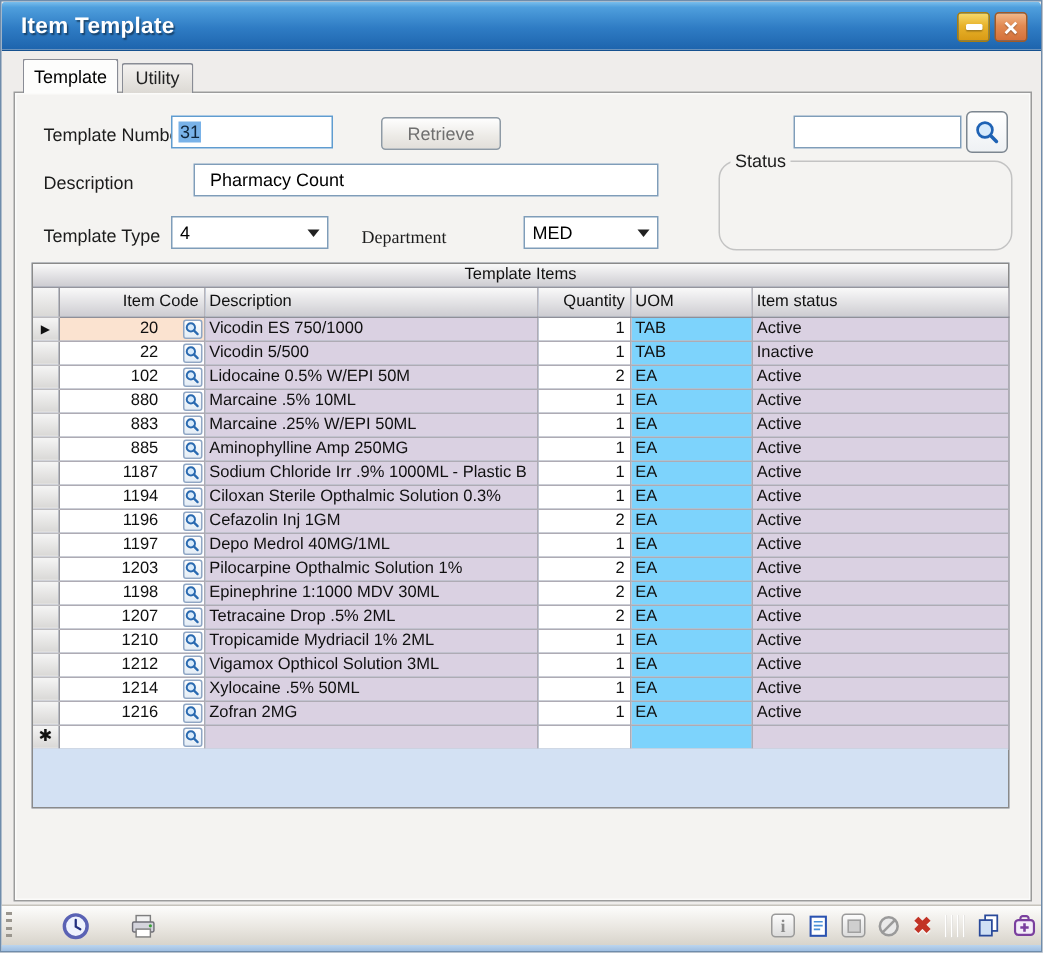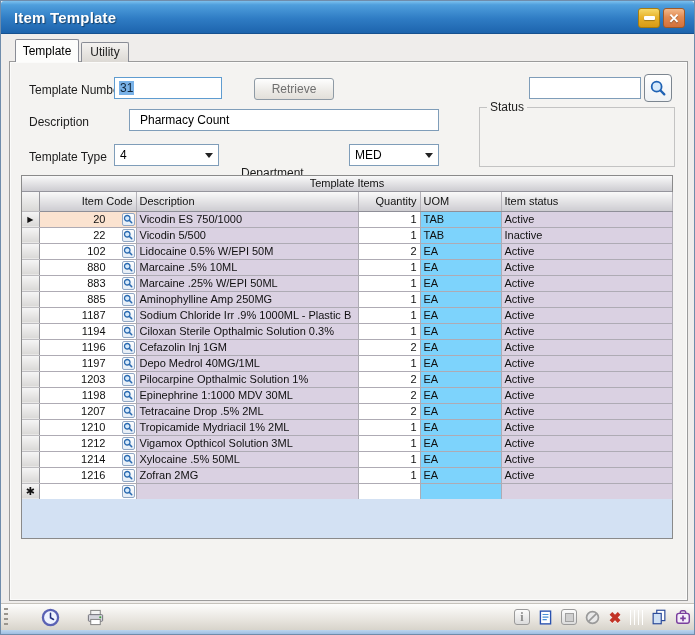--- a/index.html
+++ b/index.html
@@ -40,21 +40,21 @@
        background:linear-gradient(#fff,#eef1f4);display:flex;align-items:center;justify-content:center;}
   .desc-input{left:128px;top:108px;width:310px;height:22px;padding-left:10px;}
   .combo{position:absolute;z-index:4;box-sizing:border-box;height:22px;background:#fff;border:1px solid #7f9db9;
          font-size:12px;padding:3px 18px 3px 5px;cursor:pointer;}
   .combo .arrow{position:absolute;right:5px;top:8px;width:0;height:0;
          border-left:4px solid transparent;border-right:4px solid transparent;border-top:5px solid #222;}
   .combo-type{left:113px;top:143px;width:105px;}
   .combo-dept{left:348px;top:143px;width:90px;}
   
   .groupbox{position:absolute;z-index:4;left:478px;top:106px;width:196px;height:60px;
-            border:1px solid #c3c3c3;border-radius:0;box-sizing:border-box;padding-left:36px;}
+            border:1px solid #c3c3c3;border-radius:12px;box-sizing:border-box;padding-left:36px;}
   .groupbox .legend{position:absolute;left:7px;top:-8px;background:#f4f3f1;padding:0 3px;font-size:12px;color:#1c1c1c;}
   .radio-row-label{position:absolute;font-size:12px;color:#1c1c1c;}
   .radio{position:absolute;width:13px;height:13px;border-radius:50%;border:1px solid #8a8a8a;
          background:radial-gradient(circle at 35% 30%,#ffffff 0%,#e9e9e9 65%,#cfcfcf 100%);
          box-sizing:border-box;cursor:pointer;}
   .radio.checked::after{content:"";position:absolute;left:3px;top:3px;width:5px;height:5px;border-radius:50%;
          background:radial-gradient(circle at 35% 30%,#6aa7e8,#1c5cb4);}
   
   .grid{position:absolute;z-index:4;left:20px;top:174px;width:652px;height:364px;
         border:1px solid #8a8a8a;box-sizing:border-box;background:#d3e1f3;}
@@ -140,21 +140,21 @@
   <span class="radio-row-label" style="left:533px;top:118px;">Active</span>
   <span class="radio checked" style="left:605px;top:119px;"></span>
   <span class="radio-row-label" style="left:533px;top:141px;">Inactive</span>
   <span class="radio" style="left:605px;top:142px;"></span>
 
   <span class="flabel" style="left:28px;top:149px;">Template Type</span>
   <div class="combo combo-type">
     <span>4</span>
     <span class="arrow"></span>
   </div>
-  <span class="flabel" style="left:240px;top:165px;">Department</span>
+  <span class="flabel" style="left:240px;top:150px;font-family:Liberation Serif, serif;">Department</span>
   <div class="combo combo-dept">
     <span>MED</span>
     <span class="arrow"></span>
   </div>
 
   <div class="grid">
     <div class="grid-caption">Template Items</div>
     <table class="gtable">
       <colgroup>
         <col style="width:17px">

